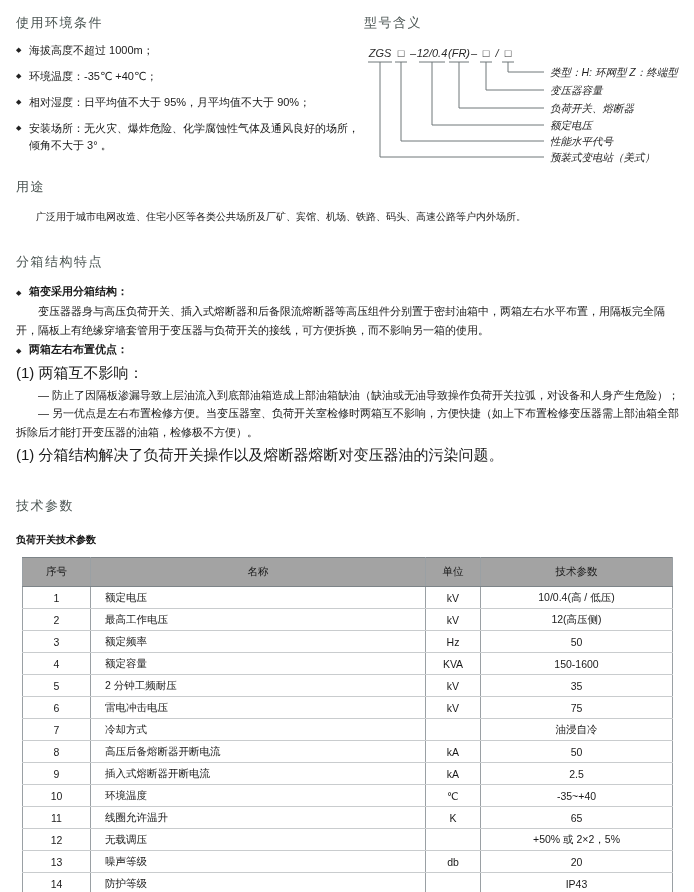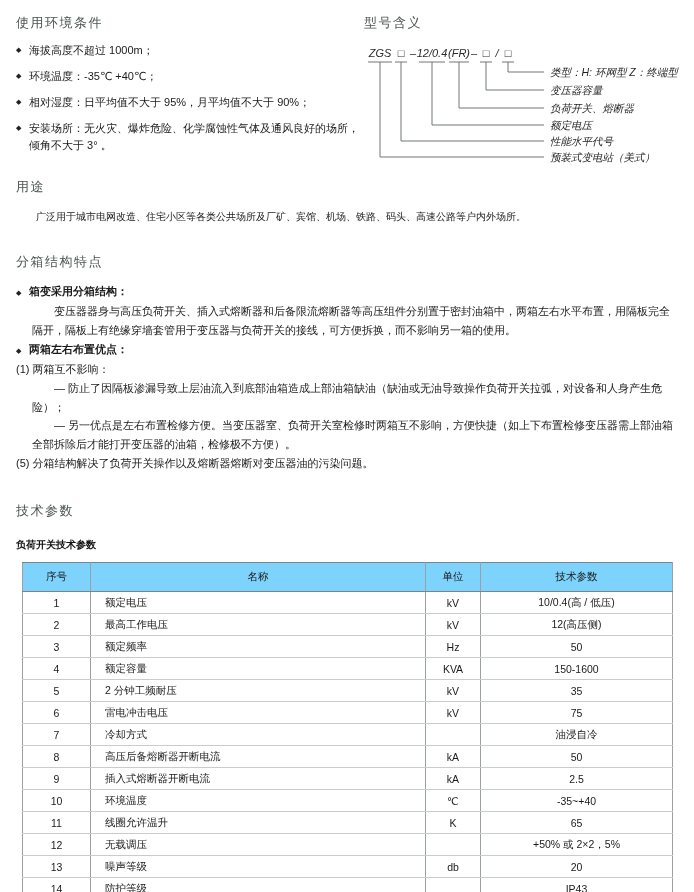--- a/index.html
+++ b/index.html
@@ -54,45 +54,45 @@
   }
   .bullet-line {
     font-size:11px; line-height:1.9;
     padding-left:13px; position:relative; color:#1a1a1a;font-weight:bold;
   }
   .bullet-line .diamond {
     position:absolute; left:0; top:5px; font-size:7px; color:#222;
   }
   .body-para {
     font-size:11px; line-height:1.7;
-    text-indent:2em; color:#1a1a1a;margin-left:16px;
+    text-indent:2em; color:#1a1a1a;
   }
   .plain-para {
-    font-size:11px; line-height:1.7; color:#1a1a1a;
+    font-size:15px; line-height:1.7; color:#1a1a1a;
   }
 
   
   table.params {
     border-collapse:collapse;
     margin:4px 0 0 6px;
     table-layout:fixed;
     width:650px;
   }
   table.params th, table.params td {
     font-size:10.5px;
     text-align:center;
     border-left:1px solid #9aa0a4;
     border-right:1px solid #9aa0a4;
     color:#1a1a1a;
     height:22px;
     padding:2px 4px;
     overflow:hidden; white-space:nowrap;
   }
   table.params thead th {
-    background:#7dd3fc;
+    background:#a3a3a3;
     font-weight:normal;
     height:29px;
     border-top:1.5px solid #7d8488;
     border-bottom:1px solid #7d8488;
   }
   table.params td { border-bottom:1px solid #c9ccce; }
   table.params tr:last-child td { border-bottom:1.5px solid #7d8488; }
   table.params td.name-cell { text-align:left; padding-left:14px; }
 </style>
 </head>
@@ -167,21 +167,21 @@
 
   <div class="section" style="margin-top:28px;">
     <h2 class="sec-title">分箱结构特点</h2>
     <div style="margin-top:10px;">
       <div class="bullet-line"><span class="diamond">◆</span><span>箱变采用分箱结构：</span></div>
       <p class="body-para">变压器器身与高压负荷开关、插入式熔断器和后备限流熔断器等高压组件分别置于密封油箱中，两箱左右水平布置，用隔板完全隔开，隔板上有绝缘穿墙套管用于变压器与负荷开关的接线，可方便拆换，而不影响另一箱的使用。</p>
       <div class="bullet-line"><span class="diamond">◆</span><span>两箱左右布置优点：</span></div>
       <p class="plain-para">(1) 两箱互不影响：</p>
       <p class="body-para">— 防止了因隔板渗漏导致上层油流入到底部油箱造成上部油箱缺油（缺油或无油导致操作负荷开关拉弧，对设备和人身产生危险）；</p>
       <p class="body-para">— 另一优点是左右布置检修方便。当变压器室、负荷开关室检修时两箱互不影响，方便快捷（如上下布置检修变压器需上部油箱全部拆除后才能打开变压器的油箱，检修极不方便）。</p>
-      <p class="plain-para">(5) 分箱结构解决了负荷开关操作以及熔断器熔断对变压器油的污染问题。</p>
+      <p class="plain-para">(1) 分箱结构解决了负荷开关操作以及熔断器熔断对变压器油的污染问题。</p>
     </div>
   </div>
 
   <div class="section" style="margin-top:30px;">
     <h2 class="sec-title">技术参数</h2>
     <div class="sub-title">负荷开关技术参数</div>
     <table class="params">
       <colgroup>
         <col style="width:68px">
           <col style="width:335px">

